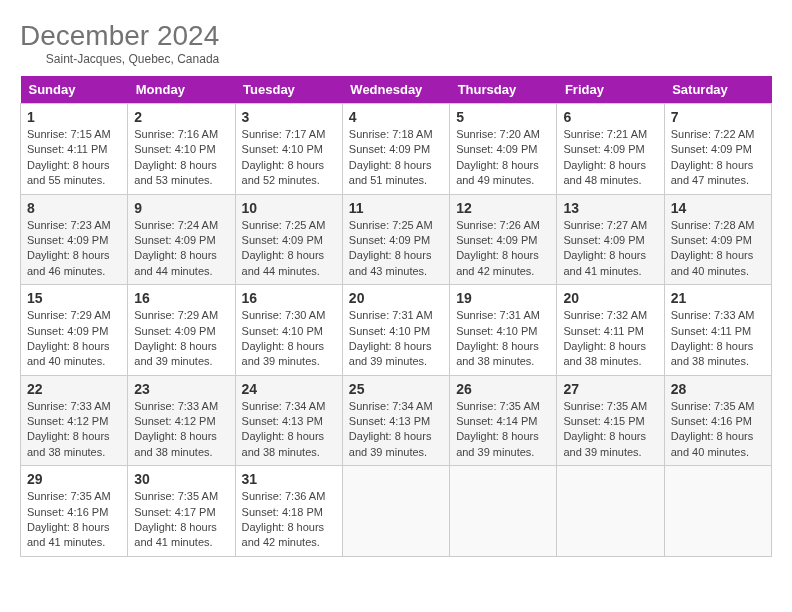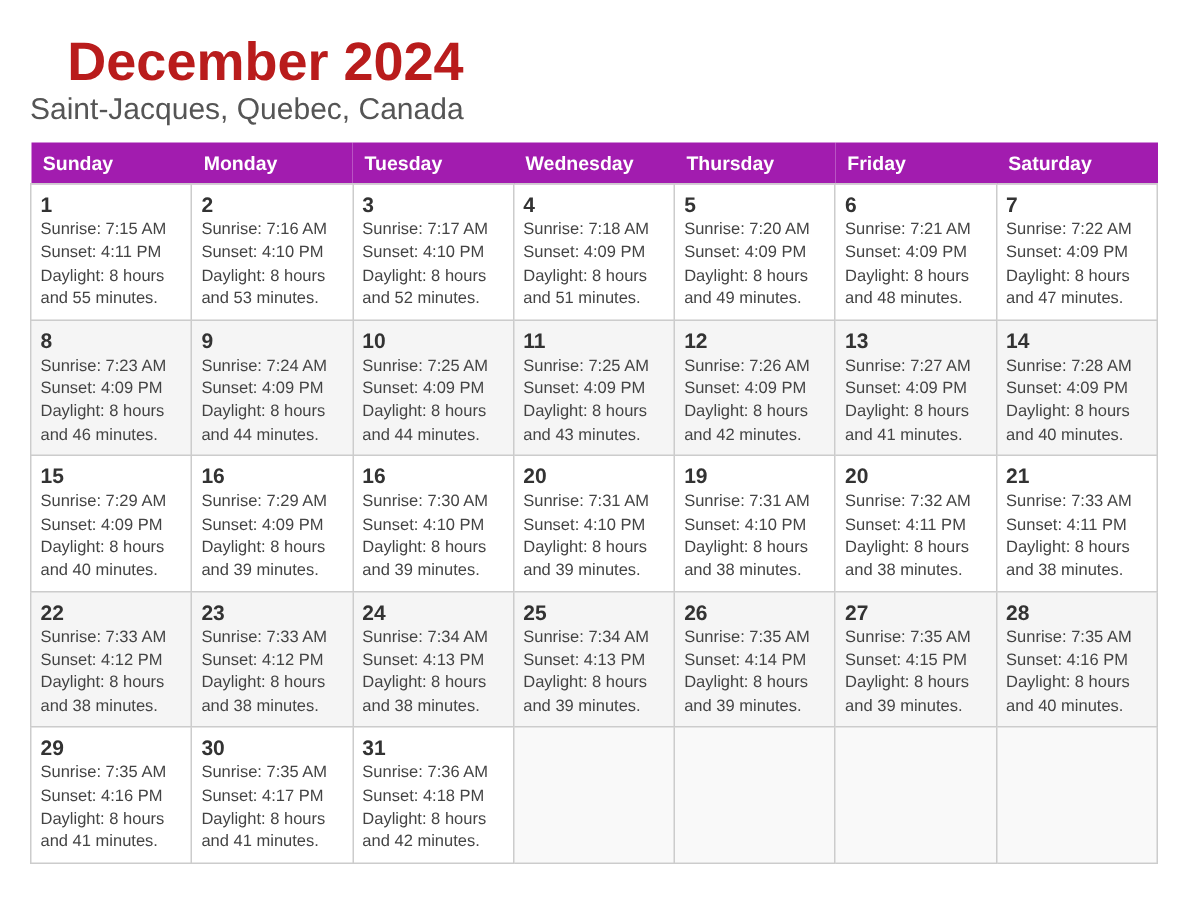--- a/index.html
+++ b/index.html
@@ -31,26 +31,26 @@
       color: #1a73e8;
     }
     .logo-icon {
       width: 28px;
       height: 28px;
     }
     .title-section {
       text-align: right;
     }
     .calendar-title {
-      font-size: 36px;
-      font-weight: bold;
-      color: #b91c1c;
+      font-size: 28px;
+      font-weight: normal;
+      color: #737373;
     }
     .calendar-subtitle {
-      font-size: 20px;
+      font-size: 12px;
       color: #555;
       text-align: right;
     }
     table {
       width: 100%;
       border-collapse: collapse;
       font-size: 11px;
     }
     thead tr th {
       background-color: #a21caf;

